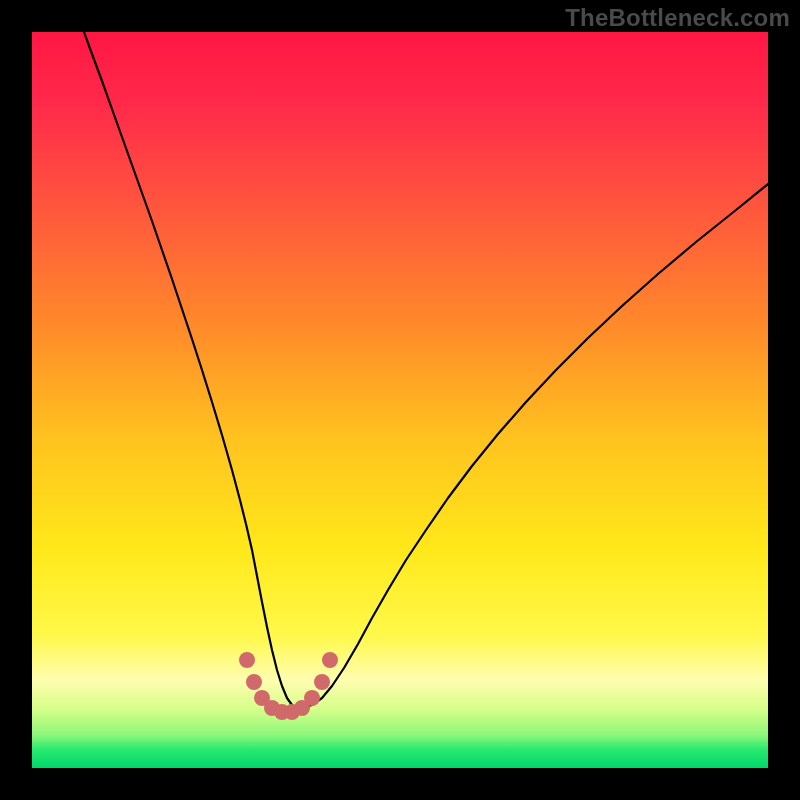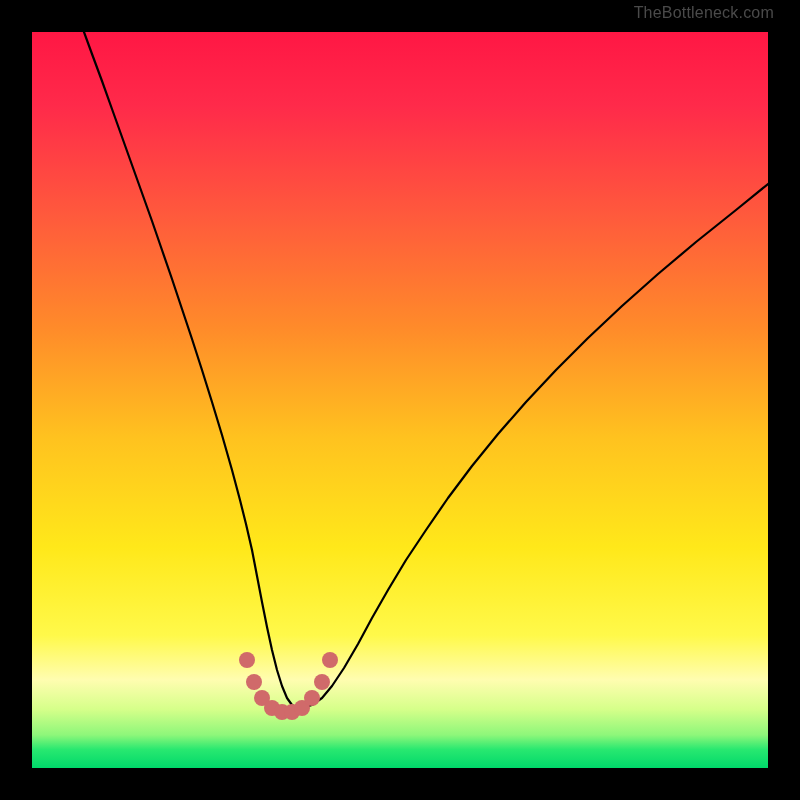--- a/index.html
+++ b/index.html
@@ -23,24 +23,24 @@
     position: absolute;
     top: 32px;
     left: 32px;
     width: 736px;
     height: 736px;
     overflow: hidden;
   }
   .watermark {
     position: absolute;
     top: 4px;
-    right: 26px;
+    right: 10px;
     color: #4a4a4a;
-    font-size: 16px;
-    font-weight: 400;
+    font-size: 24px;
+    font-weight: 700;
     letter-spacing: 0.2px;
     z-index: 50;
   }
   svg {
     display: block;
   }
 </style>
 </head>
 <body>
 

